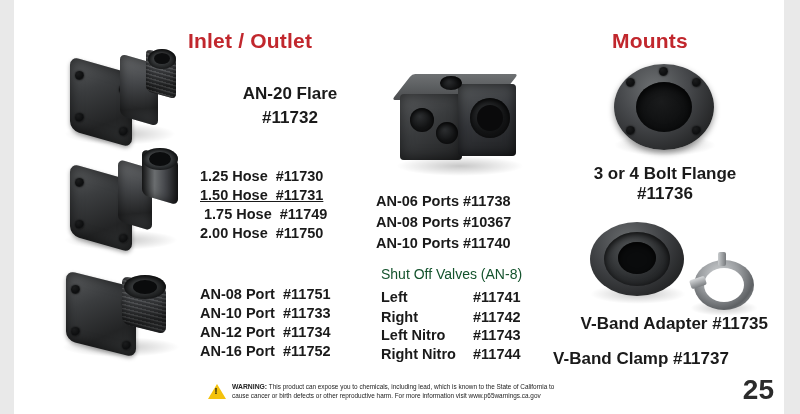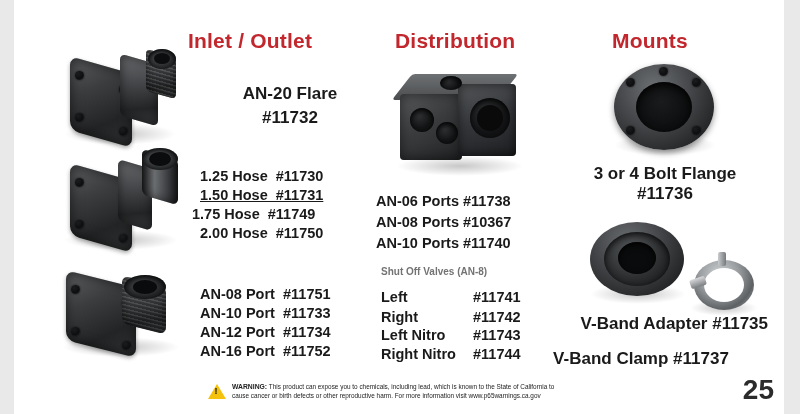--- a/index.html
+++ b/index.html
@@ -22,23 +22,23 @@
   .col-title{
     position:absolute;
     font-weight:bold;
     color:#c1272d;
     font-size:21px;
     letter-spacing:.2px;
     white-space:nowrap;
   }
   .sub-title{
     position:absolute;
-    font-weight:bold;
-    color:#737373;
-    font-size:10px;
+    font-weight:normal;
+    color:#14532d;
+    font-size:14px;
     white-space:nowrap;
   }
   .blk{
     position:absolute;
     color:#1a1a1a;
     font-weight:bold;
     font-size:14.5px;
     line-height:19px;
     white-space:pre;
   }
@@ -137,21 +137,20 @@
 </style>
 </head>
 <body>
 
 <div class="page">
 
   <div class="gutter-left"></div>
   <div class="gutter-right"></div>
 
   <div class="col-title" style="left:188px;top:29px;">Inlet / Outlet</div>
-  <div class="col-title" style="left:395px;top:29px;">Distribution</div>
   <div class="col-title" style="left:612px;top:29px;">Mounts</div>
 
   <div class="part" style="left:62px;top:47px;width:118px;height:96px;">
     <div class="shadow" style="left:2px;top:76px;width:112px;height:22px;"></div>
 
     <div class="flange-body metal" style="left:8px;top:18px;width:62px;height:74px;transform:skewY(16deg);"></div>
     <div class="bolt" style="left:13px;top:24px;"></div>
     <div class="bolt" style="left:57px;top:38px;"></div>
     <div class="bolt" style="left:13px;top:66px;"></div>
     <div class="bolt" style="left:57px;top:80px;"></div>
@@ -177,21 +176,21 @@
     <div class="bolt" style="left:57px;top:82px;"></div>
     <div class="neck metal2" style="left:56px;top:12px;width:34px;height:62px;transform:skewY(16deg);"></div>
 
     <div class="neck" style="left:80px;top:2px;width:36px;height:46px;border-radius:6px;transform:skewY(16deg);background:linear-gradient(to right,#1d1e1f 0%,#6b6e70 35%,#44464a 65%,#18191a 100%);"></div>
     <div class="ring" style="left:80px;top:-4px;width:36px;height:22px;background:radial-gradient(ellipse at 45% 40%,#6b6e70 0%,#35383a 50%,#0f1011 100%);box-shadow:inset 0 2px 6px rgba(0,0,0,.9);"></div>
     <div class="ring" style="left:87px;top:0px;width:22px;height:14px;background:#0b0c0d;"></div>
   </div>
 
   <div class="blk" style="left:200px;top:167px;">1.25 Hose  #11730</div>
   <div class="blk" style="left:200px;top:186px;text-decoration:underline;">1.50 Hose  #11731</div>
-  <div class="blk" style="left:192px;top:205px;">1.75 Hose  #11749</div>
+  <div class="blk" style="left:204px;top:205px;">1.75 Hose  #11749</div>
   <div class="blk" style="left:200px;top:224px;">2.00 Hose  #11750</div>
 
   <div class="part" style="left:60px;top:265px;width:124px;height:90px;">
     <div class="shadow" style="left:2px;top:72px;width:118px;height:20px;"></div>
     <div class="flange-body metal" style="left:6px;top:14px;width:70px;height:70px;transform:skewY(14deg);"></div>
     <div class="bolt" style="left:11px;top:20px;"></div>
     <div class="bolt" style="left:62px;top:34px;"></div>
     <div class="bolt" style="left:11px;top:62px;"></div>
     <div class="bolt" style="left:62px;top:76px;"></div>
 

